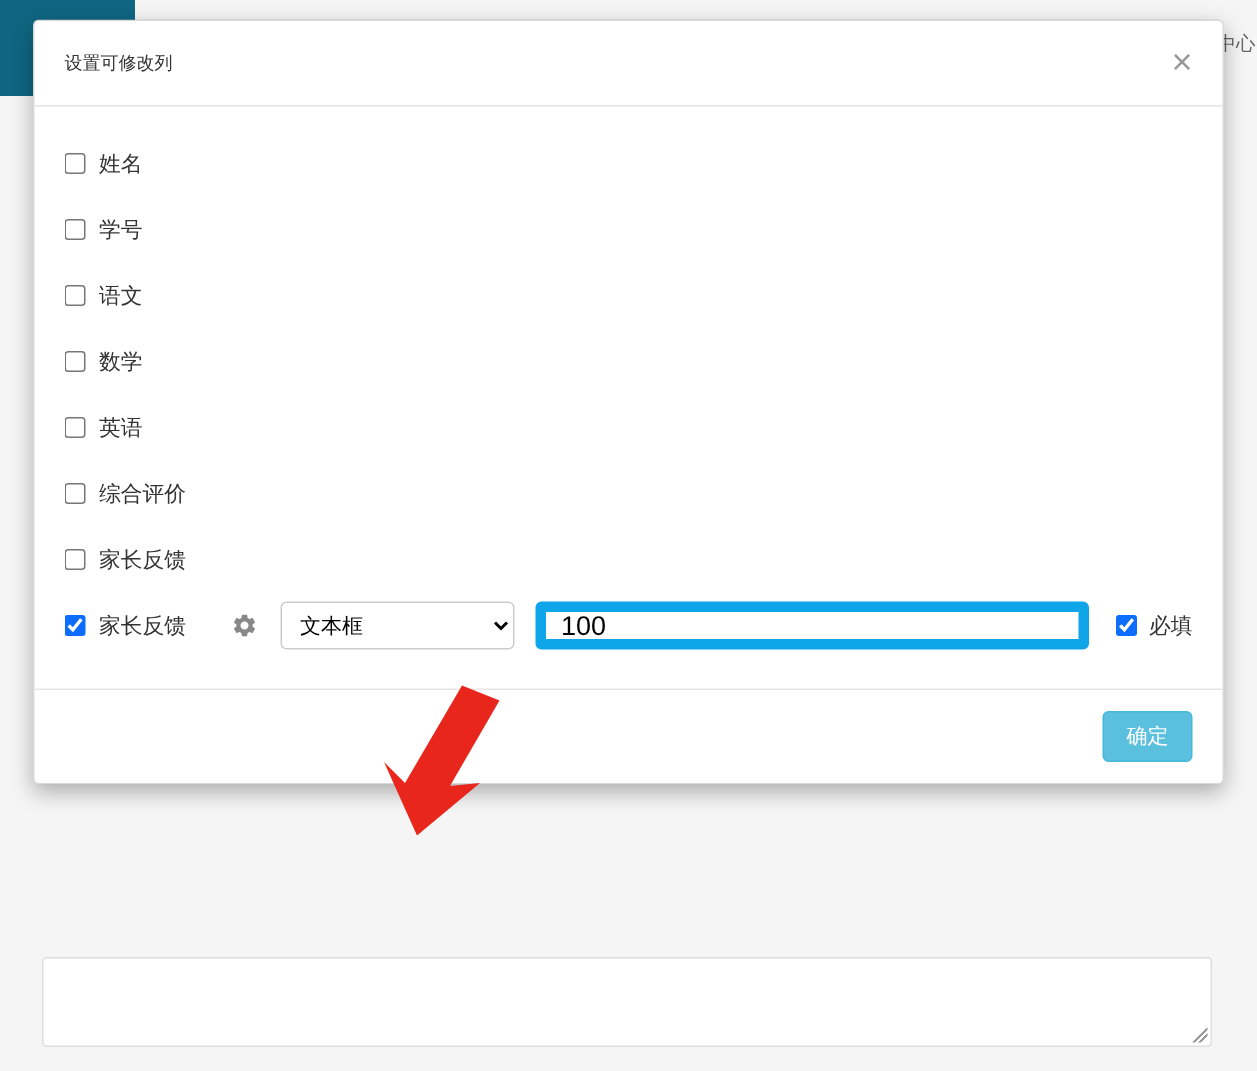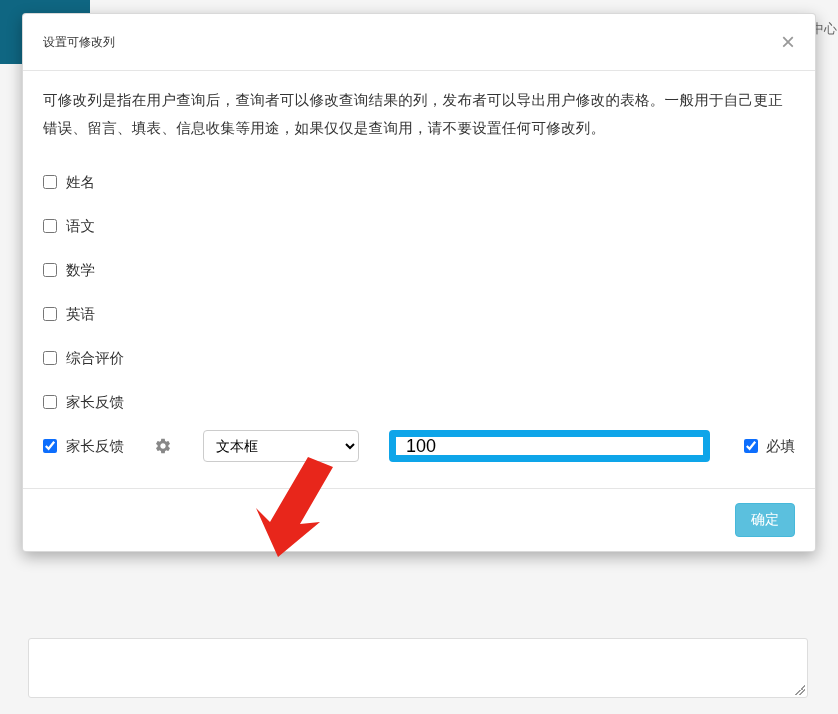--- a/index.html
+++ b/index.html
@@ -117,21 +117,21 @@
     .checkbox-label {
       font-size: 14.5px;
       color: #333;
       cursor: pointer;
       white-space: nowrap;
       text-align: right;
     }
     .row-controls {
       display: flex;
       align-items: center;
-      gap: 30px;
+      gap: 14px;
       margin-left: 20px;
       flex: 1;
     }
     .gear-icon {
       width: 20px;
       height: 20px;
       cursor: pointer;
       display: flex;
       align-items: center;
       justify-content: center;
@@ -203,25 +203,28 @@
 
 <div class="modal-backdrop"></div>
 
 <div class="modal">
   <div class="modal-header">
     <div class="modal-title">设置可修改列</div>
     <button class="modal-close">×</button>
   </div>
   <hr class="modal-divider">
   <div class="modal-body">
-    <p class="description">可修改列是指在用户查询后，查询者可以修改查询结果的列，发布者可以导出用户修改的表格。一般用于自己更正错误、留言、填表、信息收集等用途，如果仅仅是查询用，请不要设置任何可修改列。</p>
 
     <div class="checkbox-row">
       <input type="checkbox" style="">
       <label class="checkbox-label">姓名</label>
+    </div>
+    <div class="checkbox-row">
+      <input type="checkbox" style="">
+      <label class="checkbox-label">学号</label>
     </div>
     <div class="checkbox-row">
       <input type="checkbox" style="">
       <label class="checkbox-label">语文</label>
     </div>
     <div class="checkbox-row">
       <input type="checkbox" style="">
       <label class="checkbox-label">数学</label>
     </div>
     <div class="checkbox-row">

